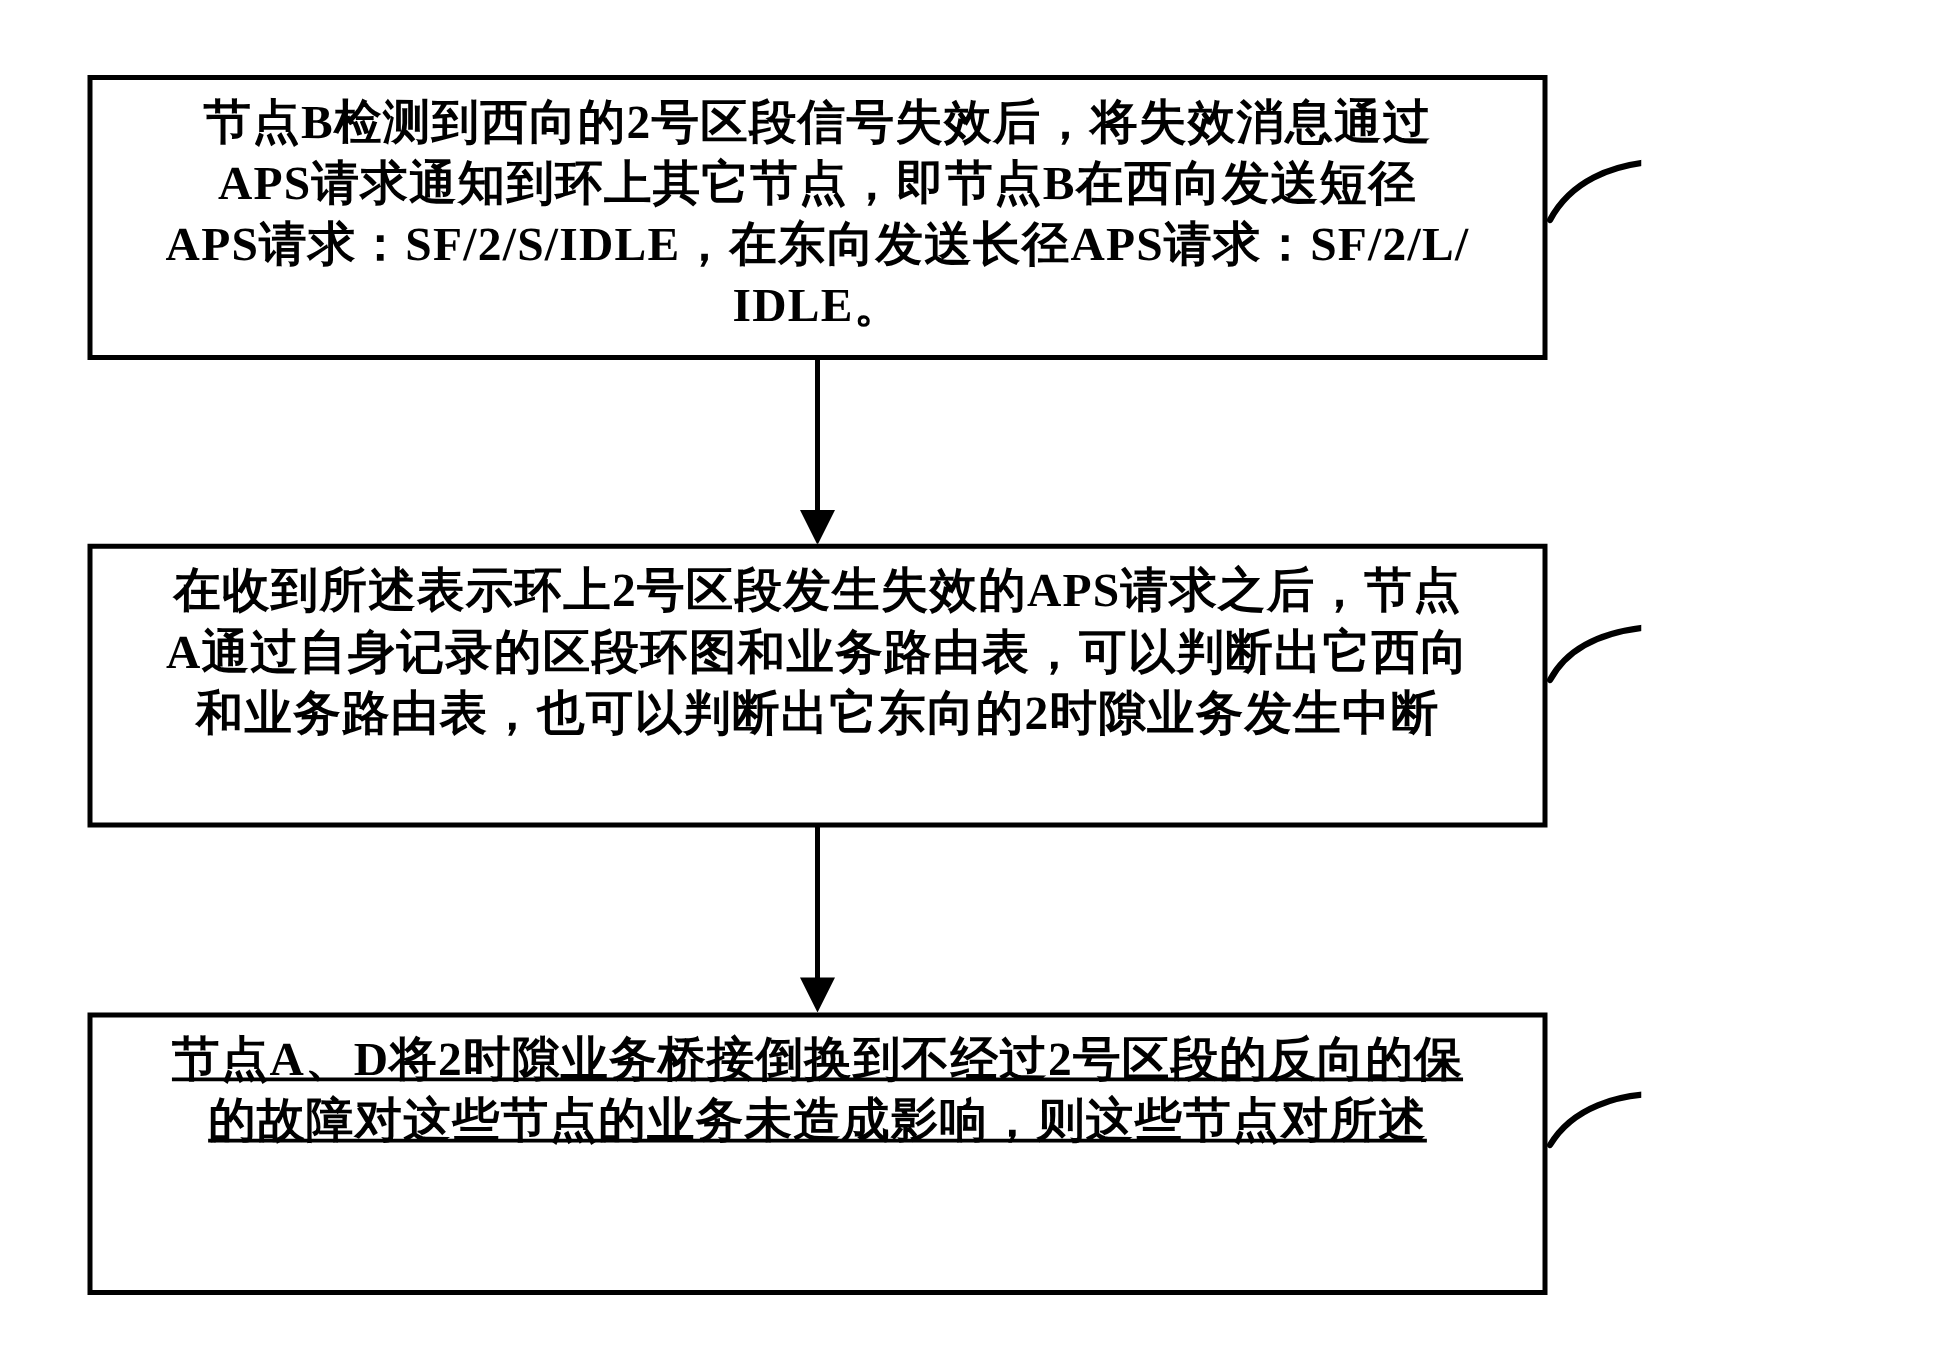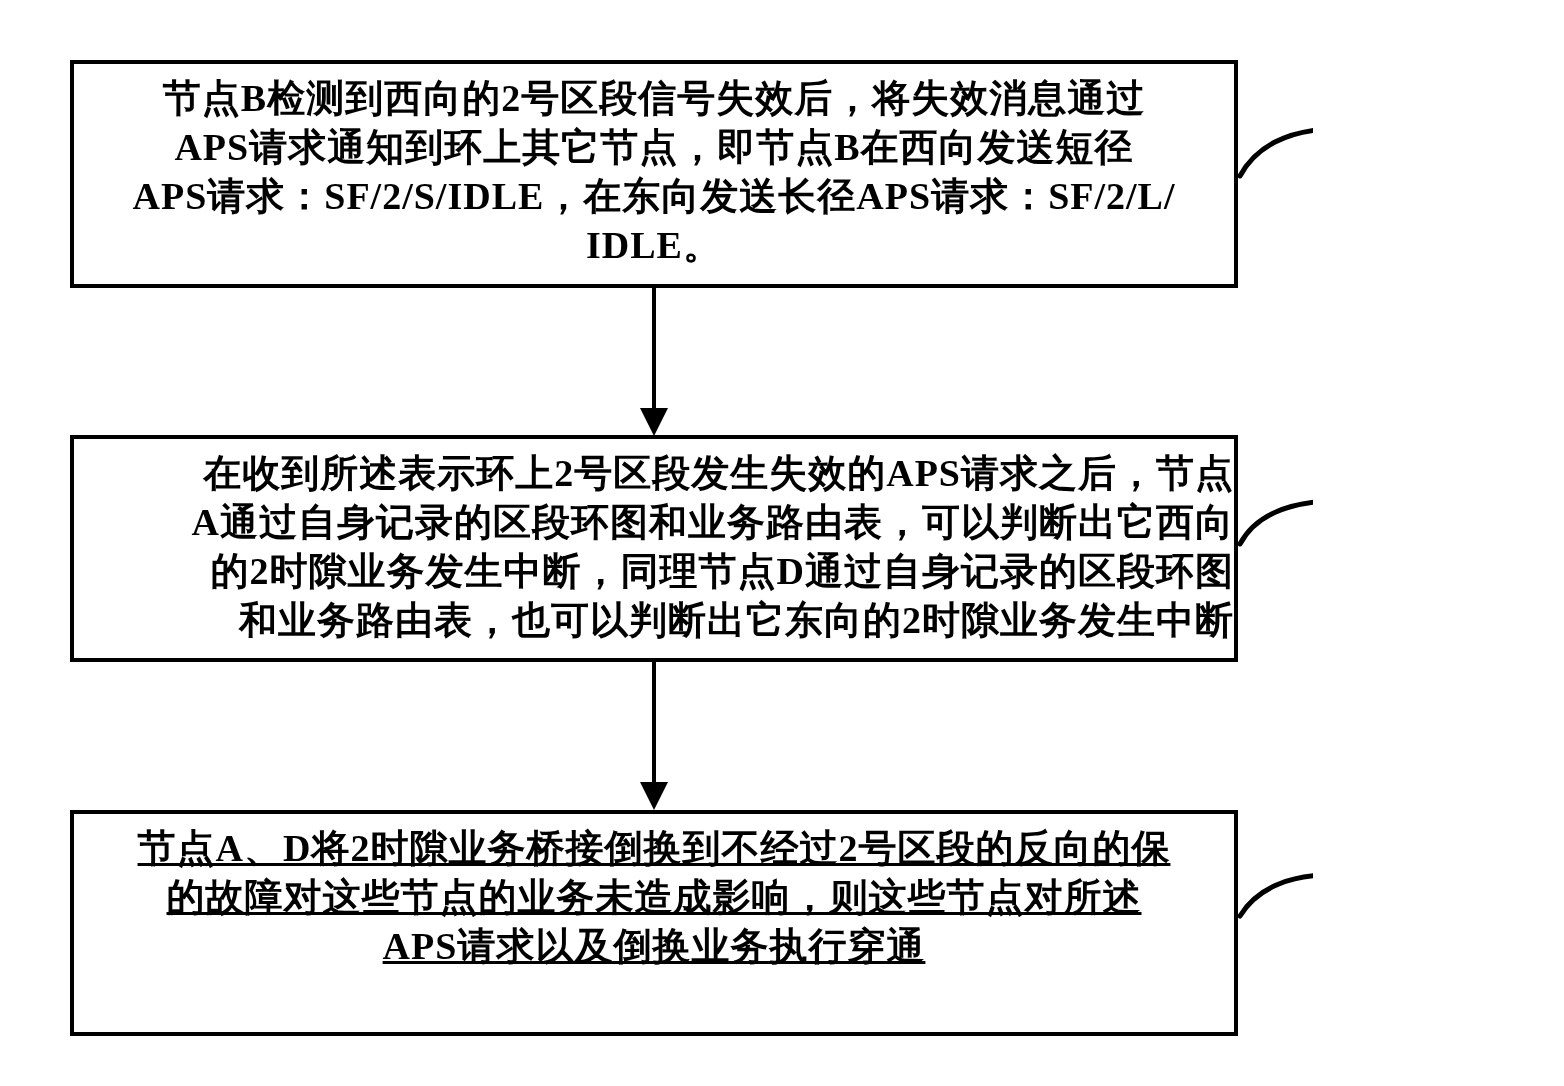--- a/index.html
+++ b/index.html
@@ -19,21 +19,21 @@
     position: absolute;
     left: 70px;
     width: 1168px;
     box-sizing: border-box;
     border: 4px solid #000000;
     background: #ffffff;
     text-align: center;
     padding-top: 10px;
   }
   .box-601 { top: 60px;  height: 228px; }
-  .box-602 { top: 435px; height: 227px; text-align: right; }
+  .box-602 { top: 435px; height: 227px; }
   .box-603 { top: 810px; height: 226px; text-decoration: underline; }
   .box-line {
     font-size: 38px;
     font-weight: bold;
     line-height: 49px;
     letter-spacing: 1px;
     white-space: nowrap;
     color: #000000;
   }
   .arrow-line {
@@ -84,31 +84,29 @@
     <div class="box-line">APS请求：SF/2/S/IDLE，在东向发送长径APS请求：SF/2/L/</div>
     <div class="box-line">IDLE。</div>
   </div>
 
   <div class="arrow-line arrow-line-1"></div>
   <div class="arrow-head arrow-head-1"></div>
 
   <div class="flow-box box-602">
     <div class="box-line">在收到所述表示环上2号区段发生失效的APS请求之后，节点</div>
     <div class="box-line">A通过自身记录的区段环图和业务路由表，可以判断出它西向</div>
-    <div class="box-line">的2时隙业务发生中断，同理节点D通过自身记录的区段环图</div>
     <div class="box-line">和业务路由表，也可以判断出它东向的2时隙业务发生中断</div>
   </div>
 
   <div class="arrow-line arrow-line-2"></div>
   <div class="arrow-head arrow-head-2"></div>
 
   <div class="flow-box box-603">
     <div class="box-line">节点A、D将2时隙业务桥接倒换到不经过2号区段的反向的保</div>
     <div class="box-line">的故障对这些节点的业务未造成影响，则这些节点对所述</div>
-    <div class="box-line">APS请求以及倒换业务执行穿通</div>
   </div>
 
   <svg class="leader-svg" width="1564" height="1086" viewBox="0 0 1564 1086">
     <path d="M 1240 176 C 1256 146 1288 131 1328 129 C 1348 128 1366 131 1378 133" fill="none" stroke="#000000" stroke-width="5" stroke-linecap="round"></path>
     <path d="M 1240 544 C 1256 514 1290 503 1328 501 C 1348 500 1366 507 1379 511" fill="none" stroke="#000000" stroke-width="5" stroke-linecap="round"></path>
     <path d="M 1240 916 C 1258 886 1294 875 1330 875 C 1350 876 1366 880 1379 884" fill="none" stroke="#000000" stroke-width="5" stroke-linecap="round"></path>
   </svg>
 
   <div class="ref-label ref-601">601</div>
   <div class="ref-label ref-602">602</div>

